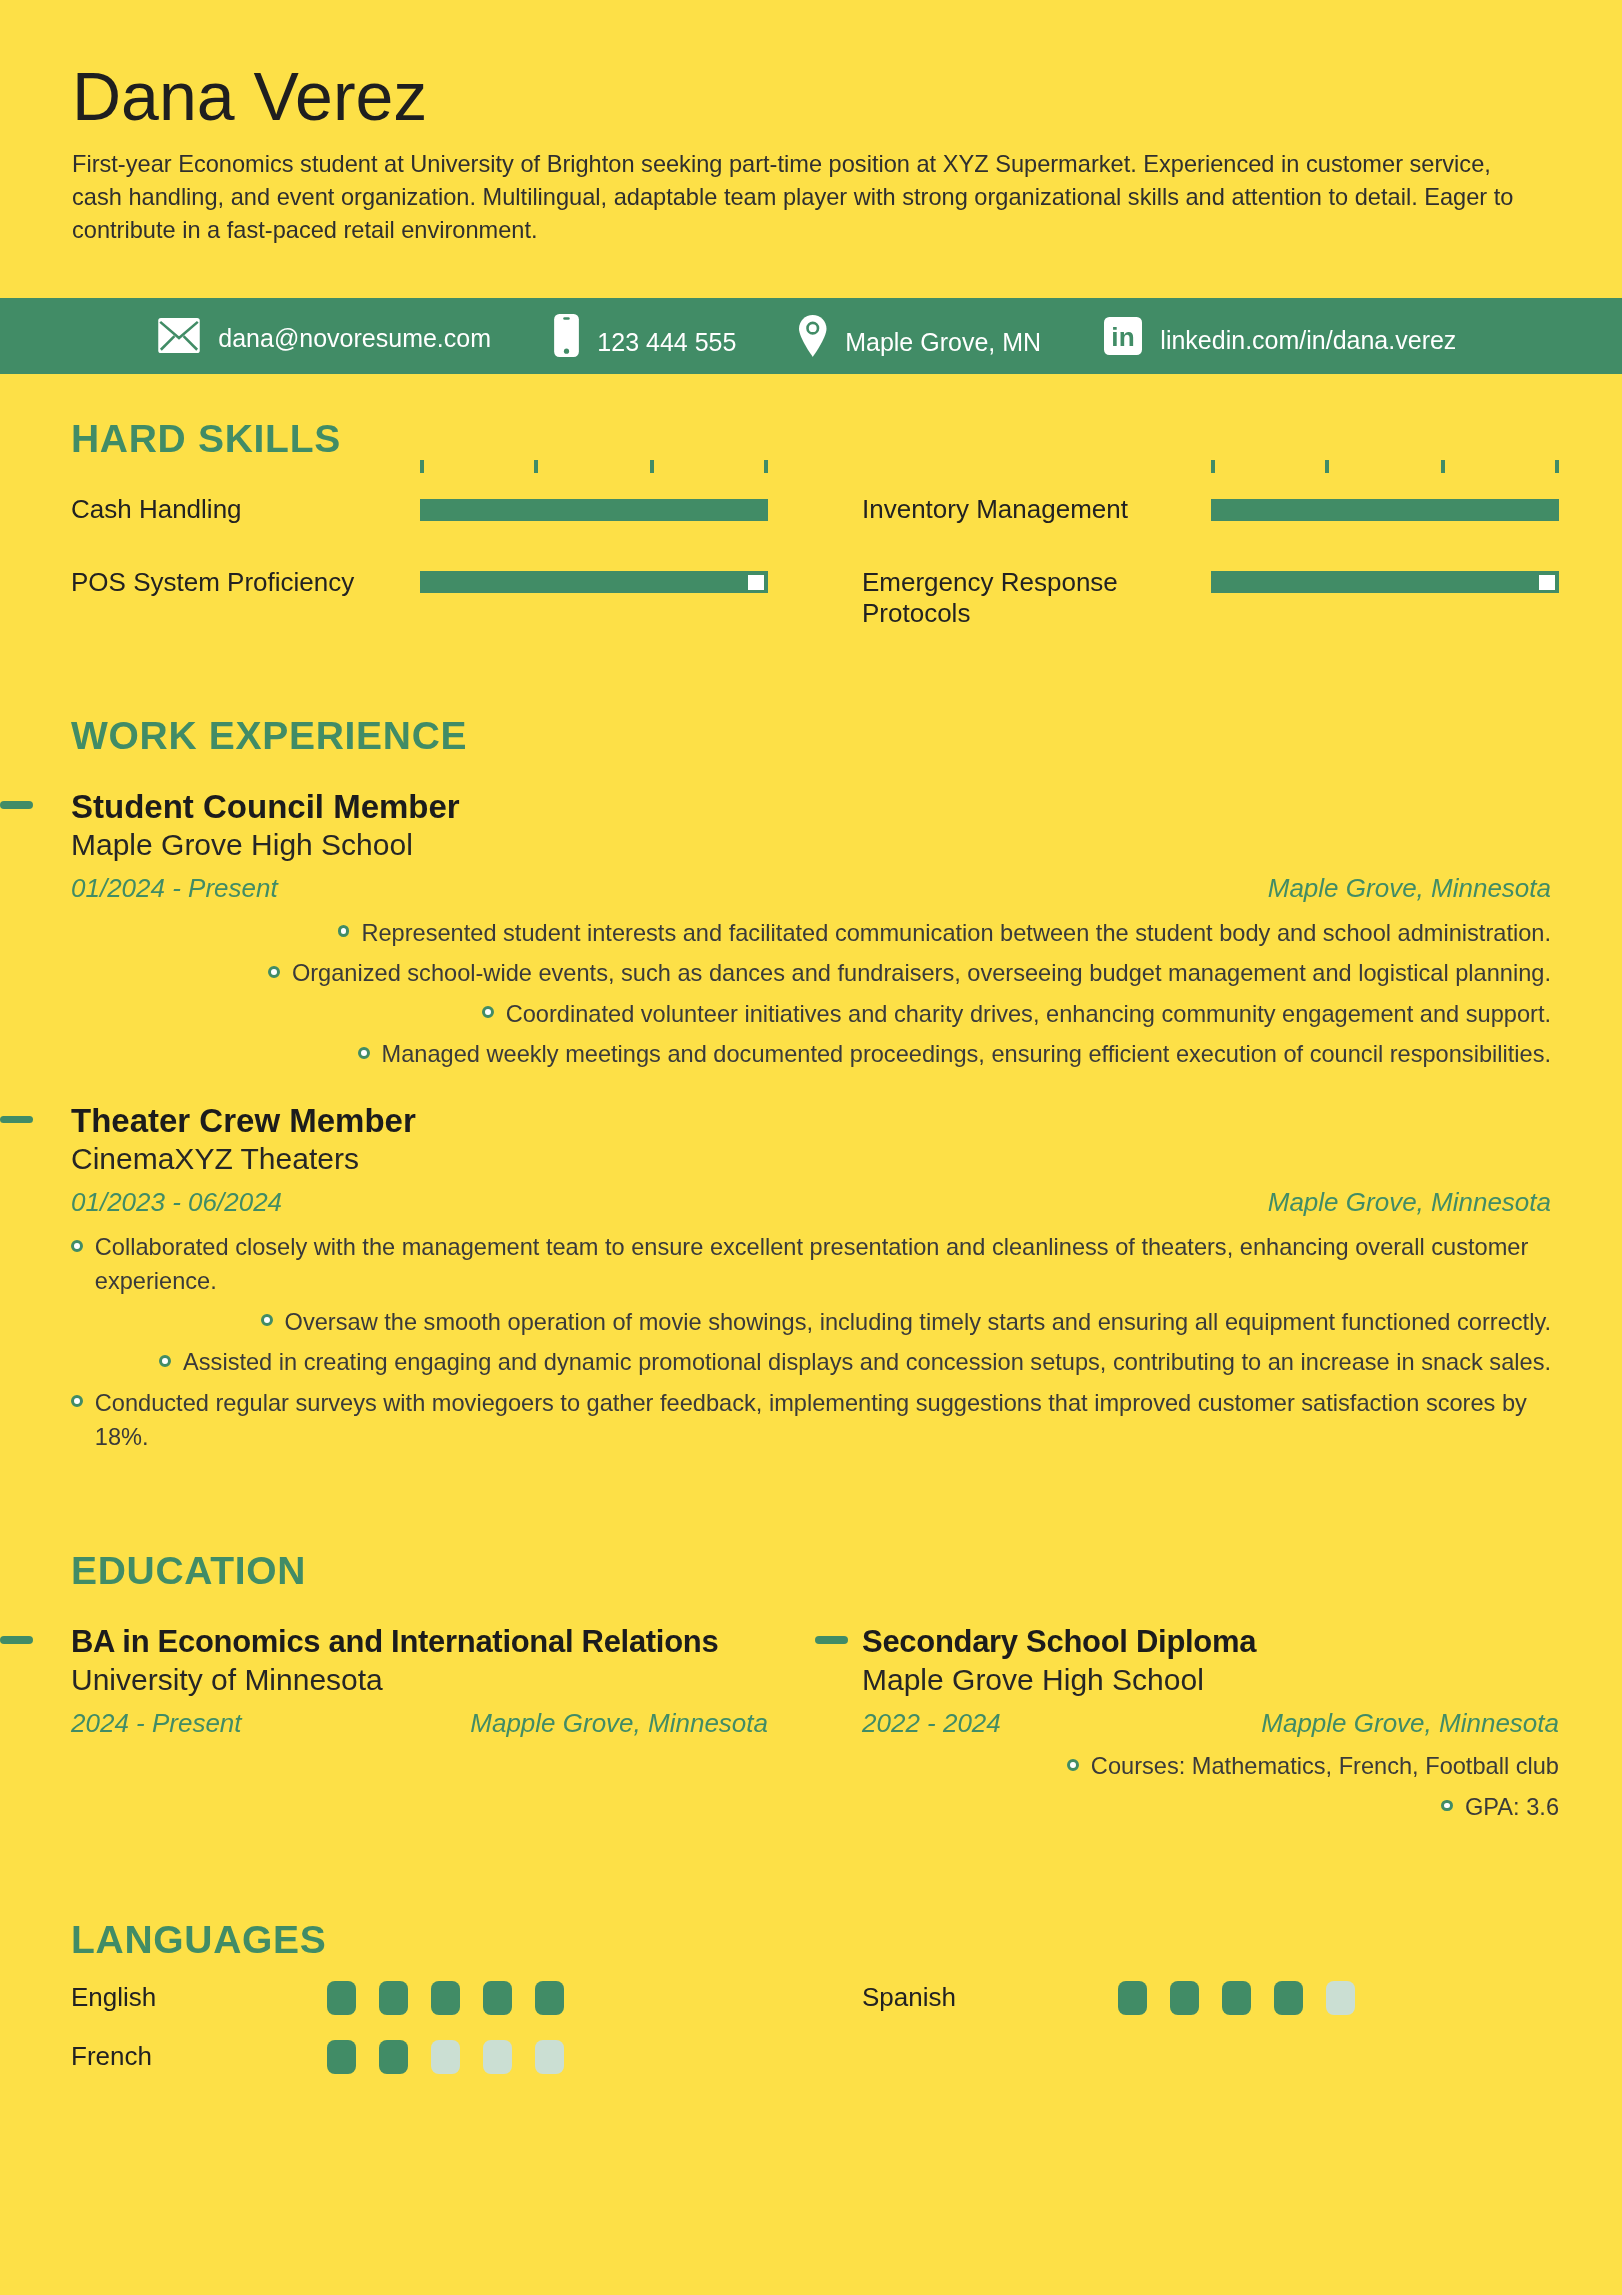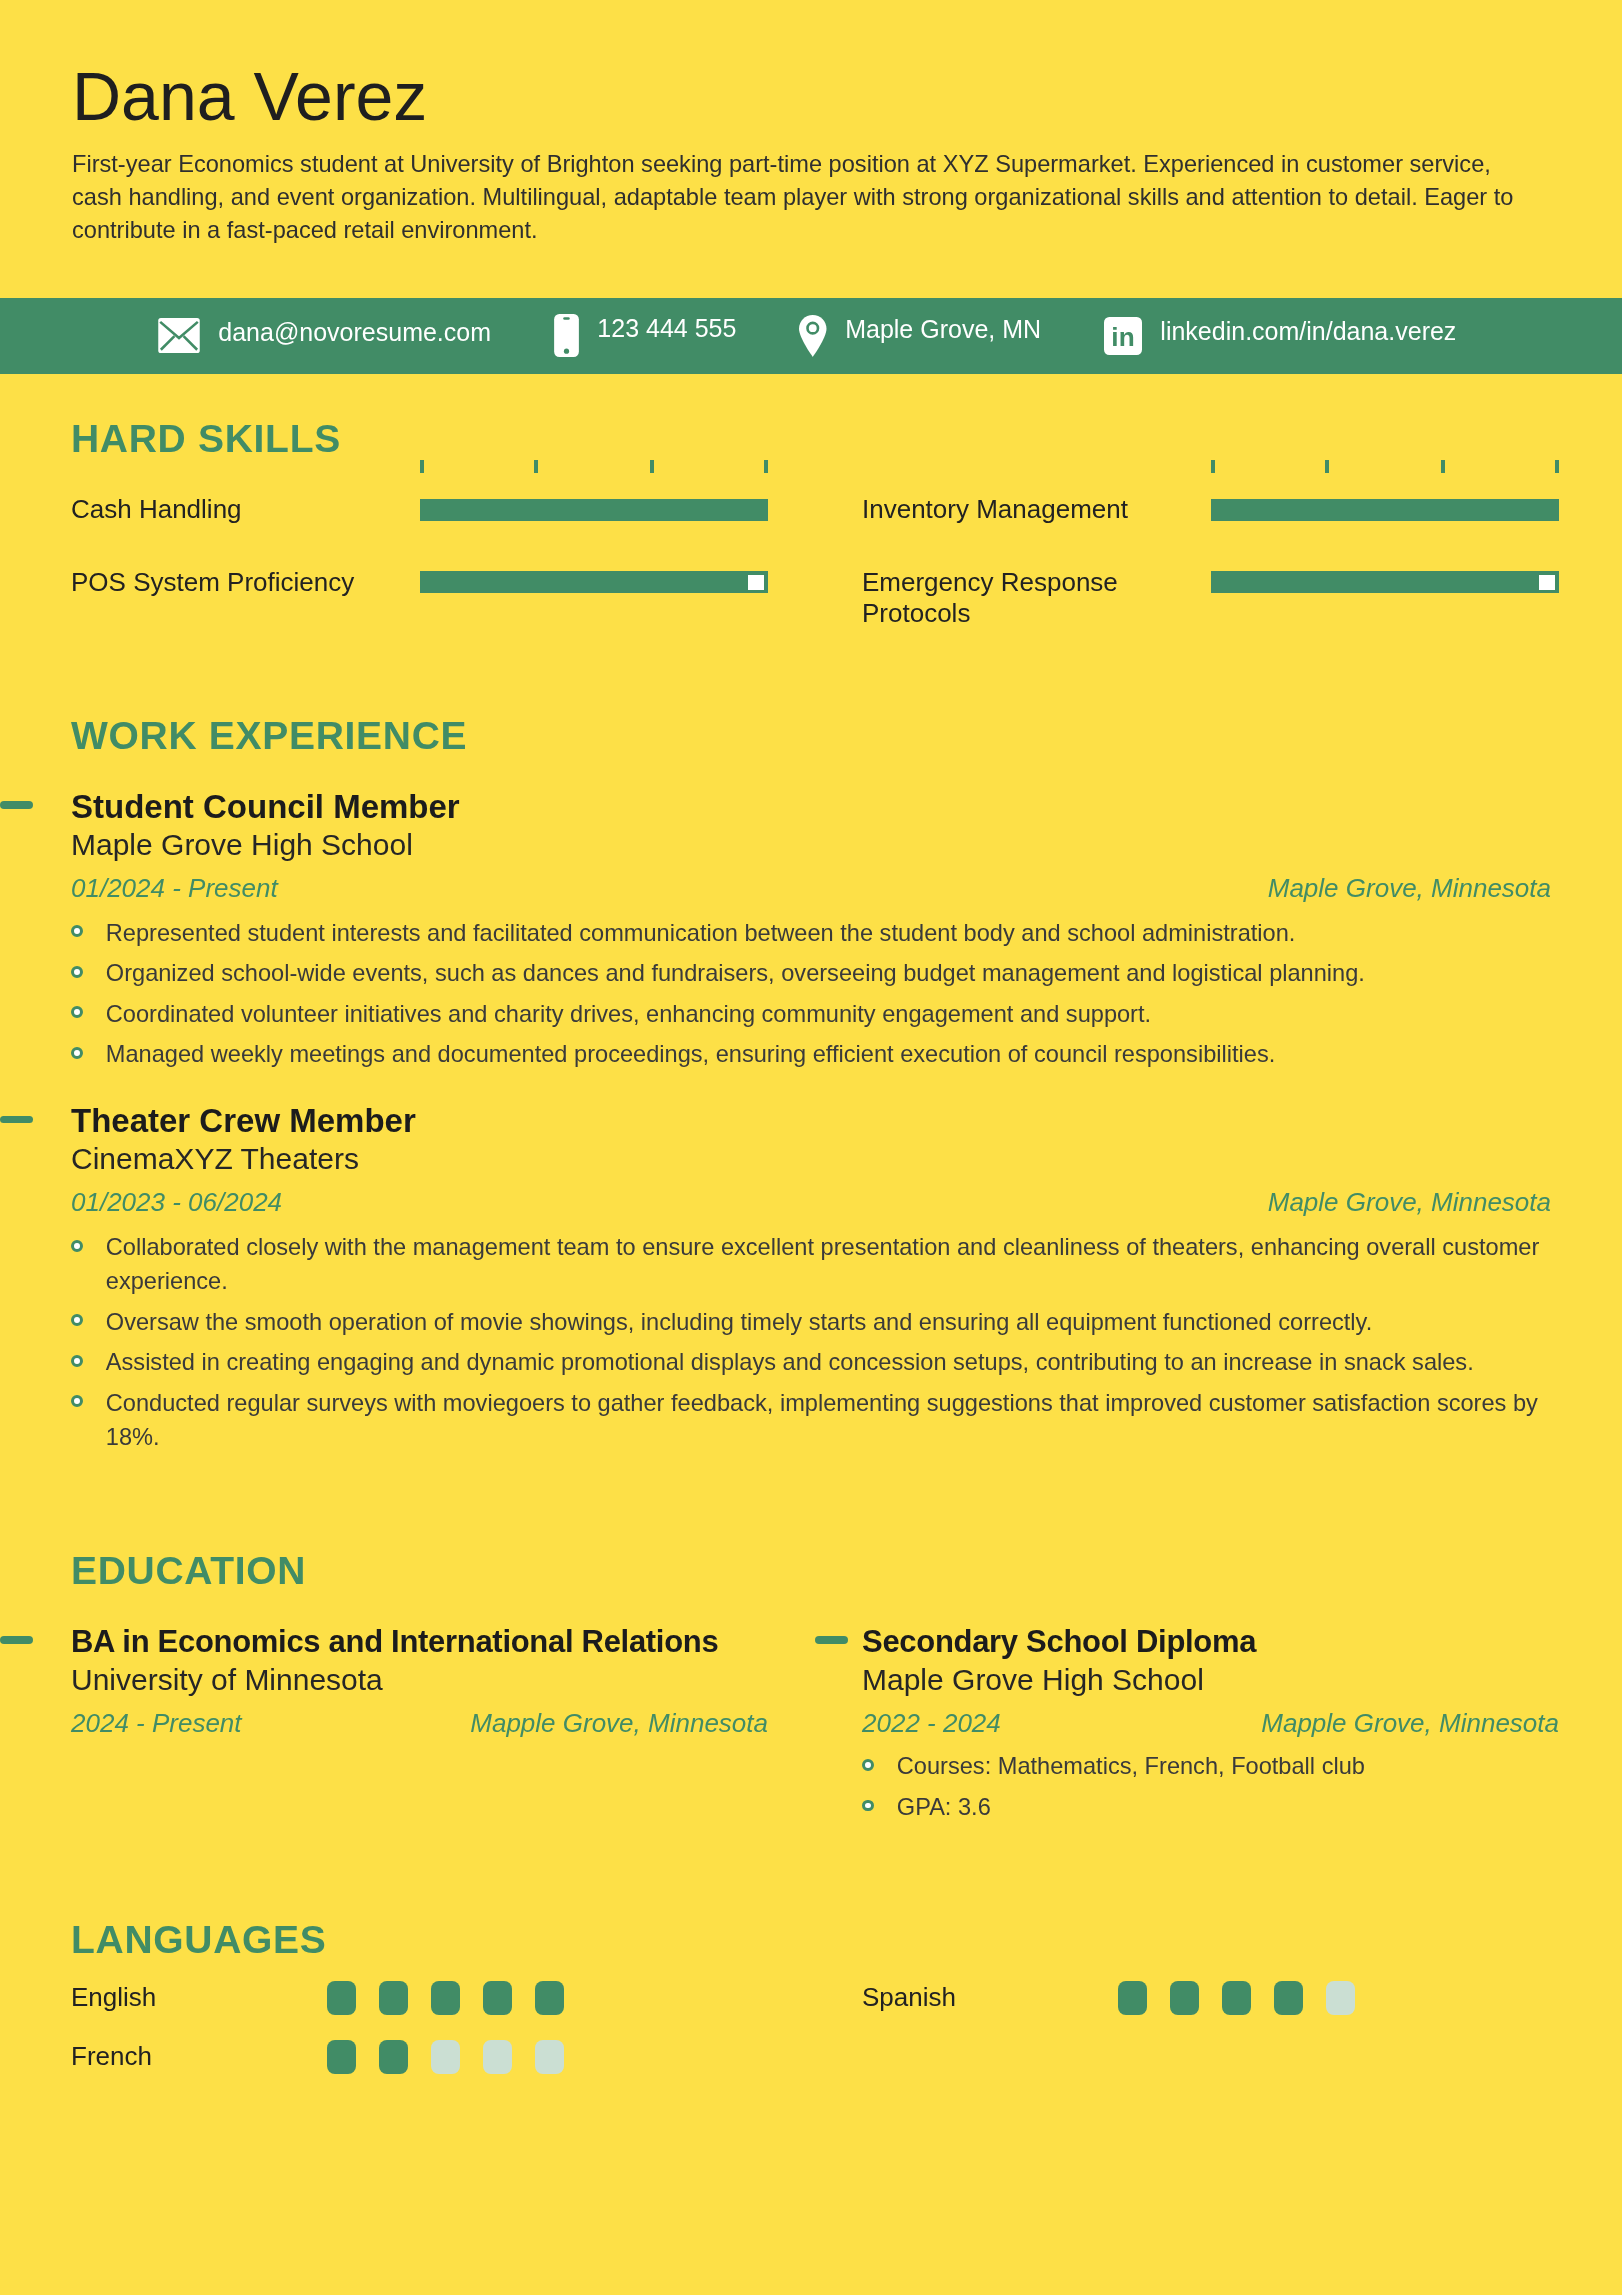--- a/index.html
+++ b/index.html
@@ -19,21 +19,21 @@
   
   .top-header{padding:60px 79px 0 72px;}
   .person-name{font-size:68px;font-weight:300;letter-spacing:0;color:#1f1f1f;line-height:1.08;}
   .summary{margin-top:14.4px;font-size:23.6px;line-height:33px;color:#2f2f2f;max-width:1485px;}
 
   
   .contact-bar{
     margin-top:51px;height:76px;background:var(--green);
     display:flex;align-items:center;padding-left:158px;gap:63px;color:#fff;
   }
-  .contact-item{display:flex;align-items:flex-start;gap:18.3px;font-size:25px;}
+  .contact-item{display:flex;align-items:flex-end;gap:18.3px;font-size:25px;}
   .contact-item .ci{flex:none;display:flex;align-items:center;}
 
   
   .main{padding:0 71px;}
   .section-title{color:var(--green);font-size:39px;font-weight:700;letter-spacing:0.7px;line-height:43px;}
 
   
   .skills-grid{
     display:grid;grid-template-columns:697px 697px;column-gap:94px;row-gap:46px;
     padding-top:39px;margin-top:0px;
@@ -53,21 +53,21 @@
   
   .work-section{margin-top:85px;}
   .entry{position:relative;margin-top:30px;}
   .entry + .entry{margin-top:30px;}
   .entry-dash{position:absolute;left:-71px;top:14.4px;width:33px;height:7.9px;background:var(--green);border-radius:4.6px;}
   .entry-dash.inner{left:-47px;}
   .entry-title{font-size:33px;font-weight:700;line-height:39px;color:#1c1c1c;}
   .entry-sub{font-size:30px;line-height:38px;color:#262626;}
   .entry-meta{display:flex;justify-content:space-between;margin-top:9.2px;font-size:26px;font-style:italic;color:var(--green);}
   .bullets{margin-top:11.8px;list-style:none;}
-  .bullet{display:flex;gap:23px;margin-bottom:6.5px;}
+  .bullet{display:flex;gap:12px;margin-bottom:6.5px;justify-content:flex-end;}
   .bullet-ring{flex:none;margin-top:9.8px;width:11.8px;height:11.8px;border:3.9px solid var(--green);border-radius:50%;background:#fff;}
   .bullet-text{font-size:23.6px;line-height:34px;color:var(--body-ink);max-width:1462px;}
 
   
   .soft-section{margin-top:65px;}
   .pills{display:flex;gap:18.3px;margin-top:17px;}
   .pill{
     background:var(--green);color:#fff;font-size:25px;line-height:47px;height:47px;
     padding:0 19.6px;border-radius:9.2px;white-space:nowrap;
   }

